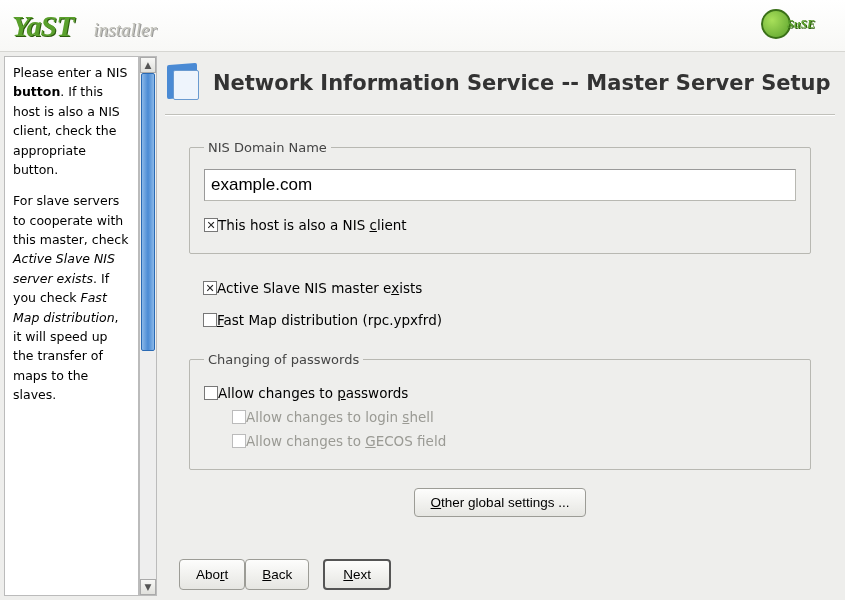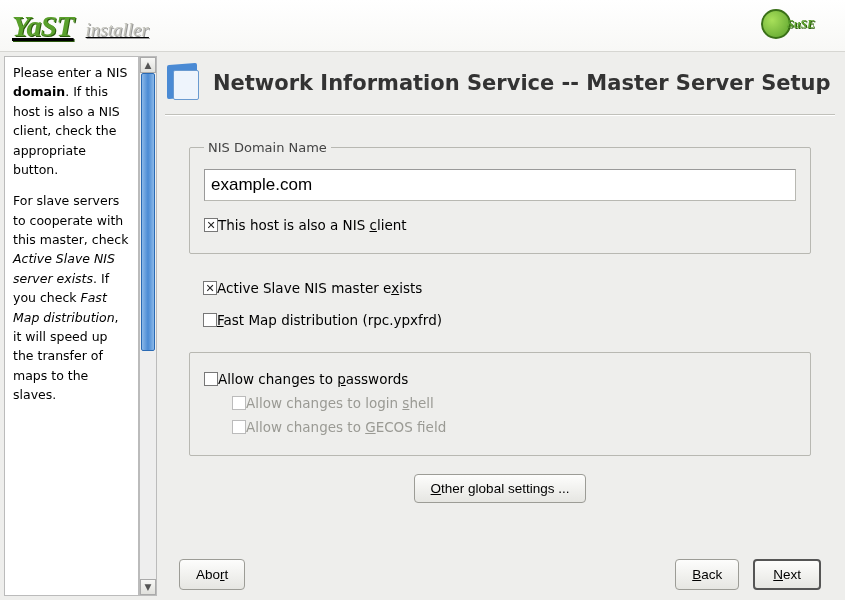--- a/index.html
+++ b/index.html
@@ -13,21 +13,21 @@
 }
 .header {
   height: 52px;
   background: linear-gradient(to bottom, #ffffff, #f8f8f6);
   display: flex;
   align-items: center;
   justify-content: space-between;
   padding: 0 12px;
   border-bottom: 1px solid #d6d6d2;
 }
-.logo-left { display: flex; align-items: baseline; gap: 10px; text-decoration: underline; }
+.logo-left { display: flex; align-items: baseline; gap: 18px; }
 .logo-yast {
   font-family: "Comic Sans MS", cursive;
   font-size: 30px;
   font-weight: bold;
   color: #5aa02c;
   font-style: italic;
   text-shadow: 1px 1px 0 #2c5a0e;
   letter-spacing: -1px;
 }
 .logo-installer {
@@ -178,21 +178,20 @@
   border: 1px solid #9c9c96;
   border-radius: 4px;
   cursor: pointer;
 }
 .btn.primary {
   border: 2px solid #555;
   padding: 6px 18px;
 }
 .bottom-bar {
   display: flex;
-  justify-content: space-between;
   padding: 6px 14px 2px 14px;
 }
 .bottom-right { display: flex; gap: 14px; }
 </style>
 </head>
 <body>
 
 <div class="header">
   <div class="logo-left">
     <span class="logo-yast">YaST</span>
@@ -202,21 +201,21 @@
     <div class="suse-badge">
       <div class="suse-circle"></div>
       <div class="suse-text">SuSE</div>
     </div>
   </div>
 </div>
 
 <div class="content">
   <div class="help-panel">
     <p>
-      <span>Please enter a NIS </span><b>domain</b><span>. If this host is also a NIS client, check the appropriate button.</span>
+      <span>Please enter a NIS </span><b>button</b><span>. If this host is also a NIS client, check the appropriate button.</span>
     </p>
     <p>
       <span>For slave servers to cooperate with this master, check </span><i>Active Slave NIS server exists</i><span>. If you check </span><i>Fast Map distribution</i><span>, it will speed up the transfer of maps to the slaves.</span>
     </p>
   </div>
 
   <div class="scroll-col">
     <div class="scroll-btn">▲</div>
     <div class="scroll-track">
       <div class="scroll-thumb"></div>
@@ -256,20 +255,21 @@
         </div>
         <div class="check-row">
           <span class="checkbox"></span>
           <span>
             <span class="u">F</span><span>ast Map distribution (rpc.ypxfrd)</span>
           </span>
         </div>
       </div>
 
       <fieldset>
+        <legend>Changing of passwords</legend>
         <div class="check-row">
           <span class="checkbox"></span>
           <span>
             <span>Allow changes to </span><span class="u">p</span><span>asswords</span>
           </span>
         </div>
         <div class="check-row indent disabled">
           <span class="checkbox"></span>
           <span>
             <span>Allow changes to login </span><span class="u">s</span><span>hell</span>

